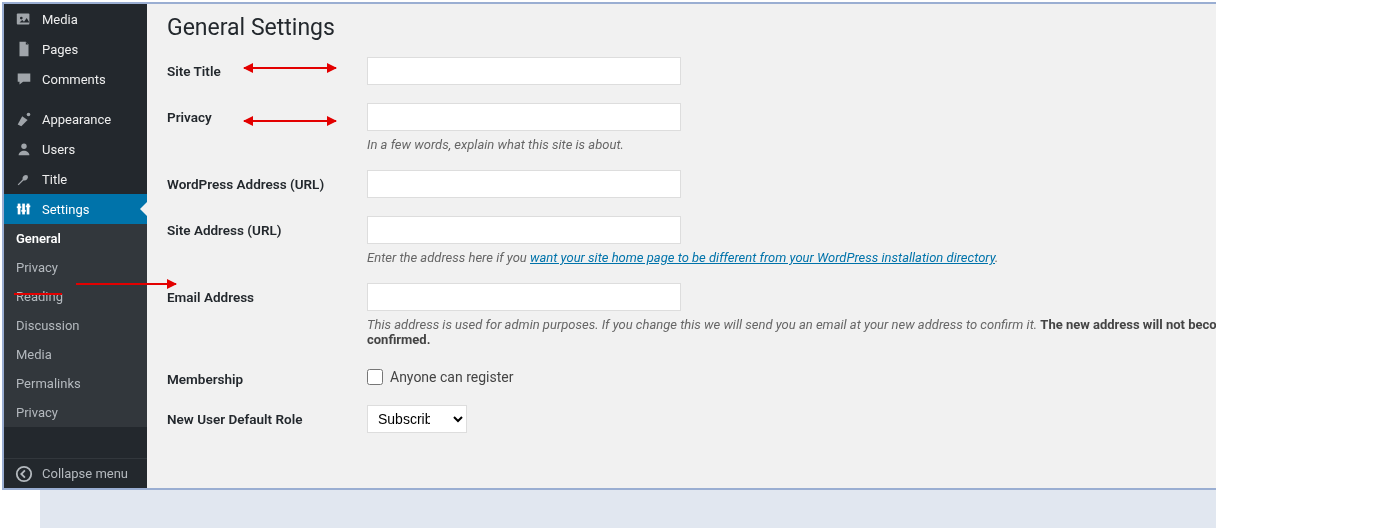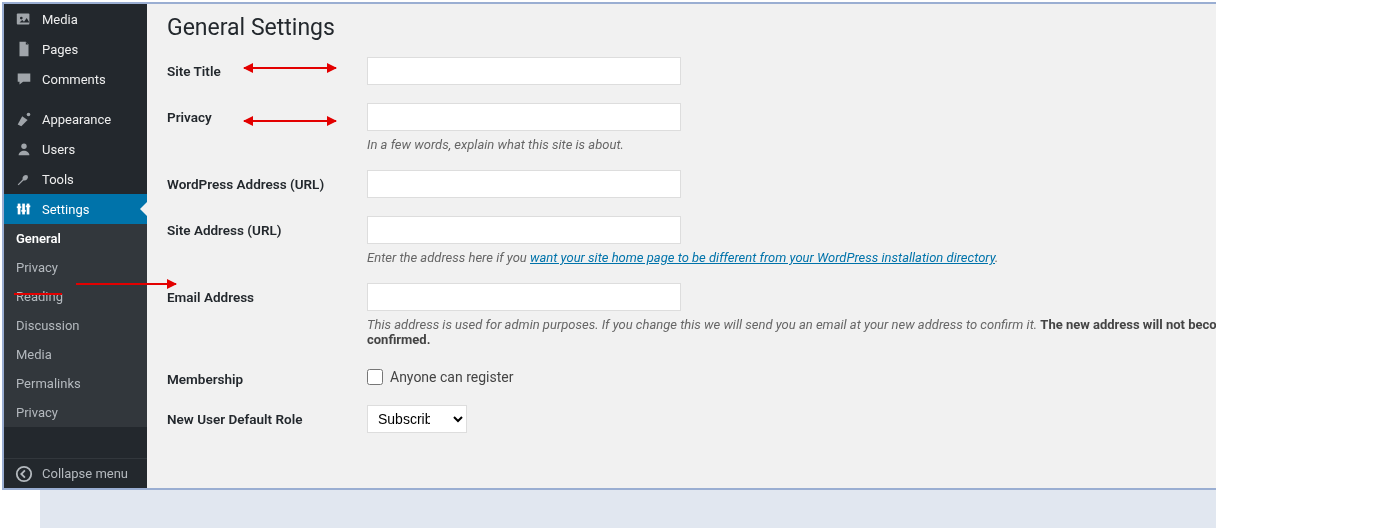--- a/index.html
+++ b/index.html
@@ -106,21 +106,21 @@
       </span>
       <span>Users</span>
     </div>
 
     <div class="item">
       <span class="ic">
         <svg width="18" height="18" viewBox="0 0 20 20" fill="currentColor">
             <path d="M14 6a4 4 0 0 0-5.6 4.6L3 16l1 1 5.4-5.4A4 4 0 0 0 14 6z"></path>
           </svg>
       </span>
-      <span>Tools</span>
+      <span>Title</span>
     </div>
 
     <div class="item active">
       <span class="ic">
         <svg width="18" height="18" viewBox="0 0 20 20" fill="currentColor">
             <rect x="3" y="4" width="3" height="12"></rect>
             <rect x="8" y="4" width="3" height="12"></rect>
             <rect x="13" y="4" width="3" height="12"></rect>
             <rect x="2" y="7" width="5" height="2"></rect>
             <rect x="7" y="11" width="5" height="2"></rect>

